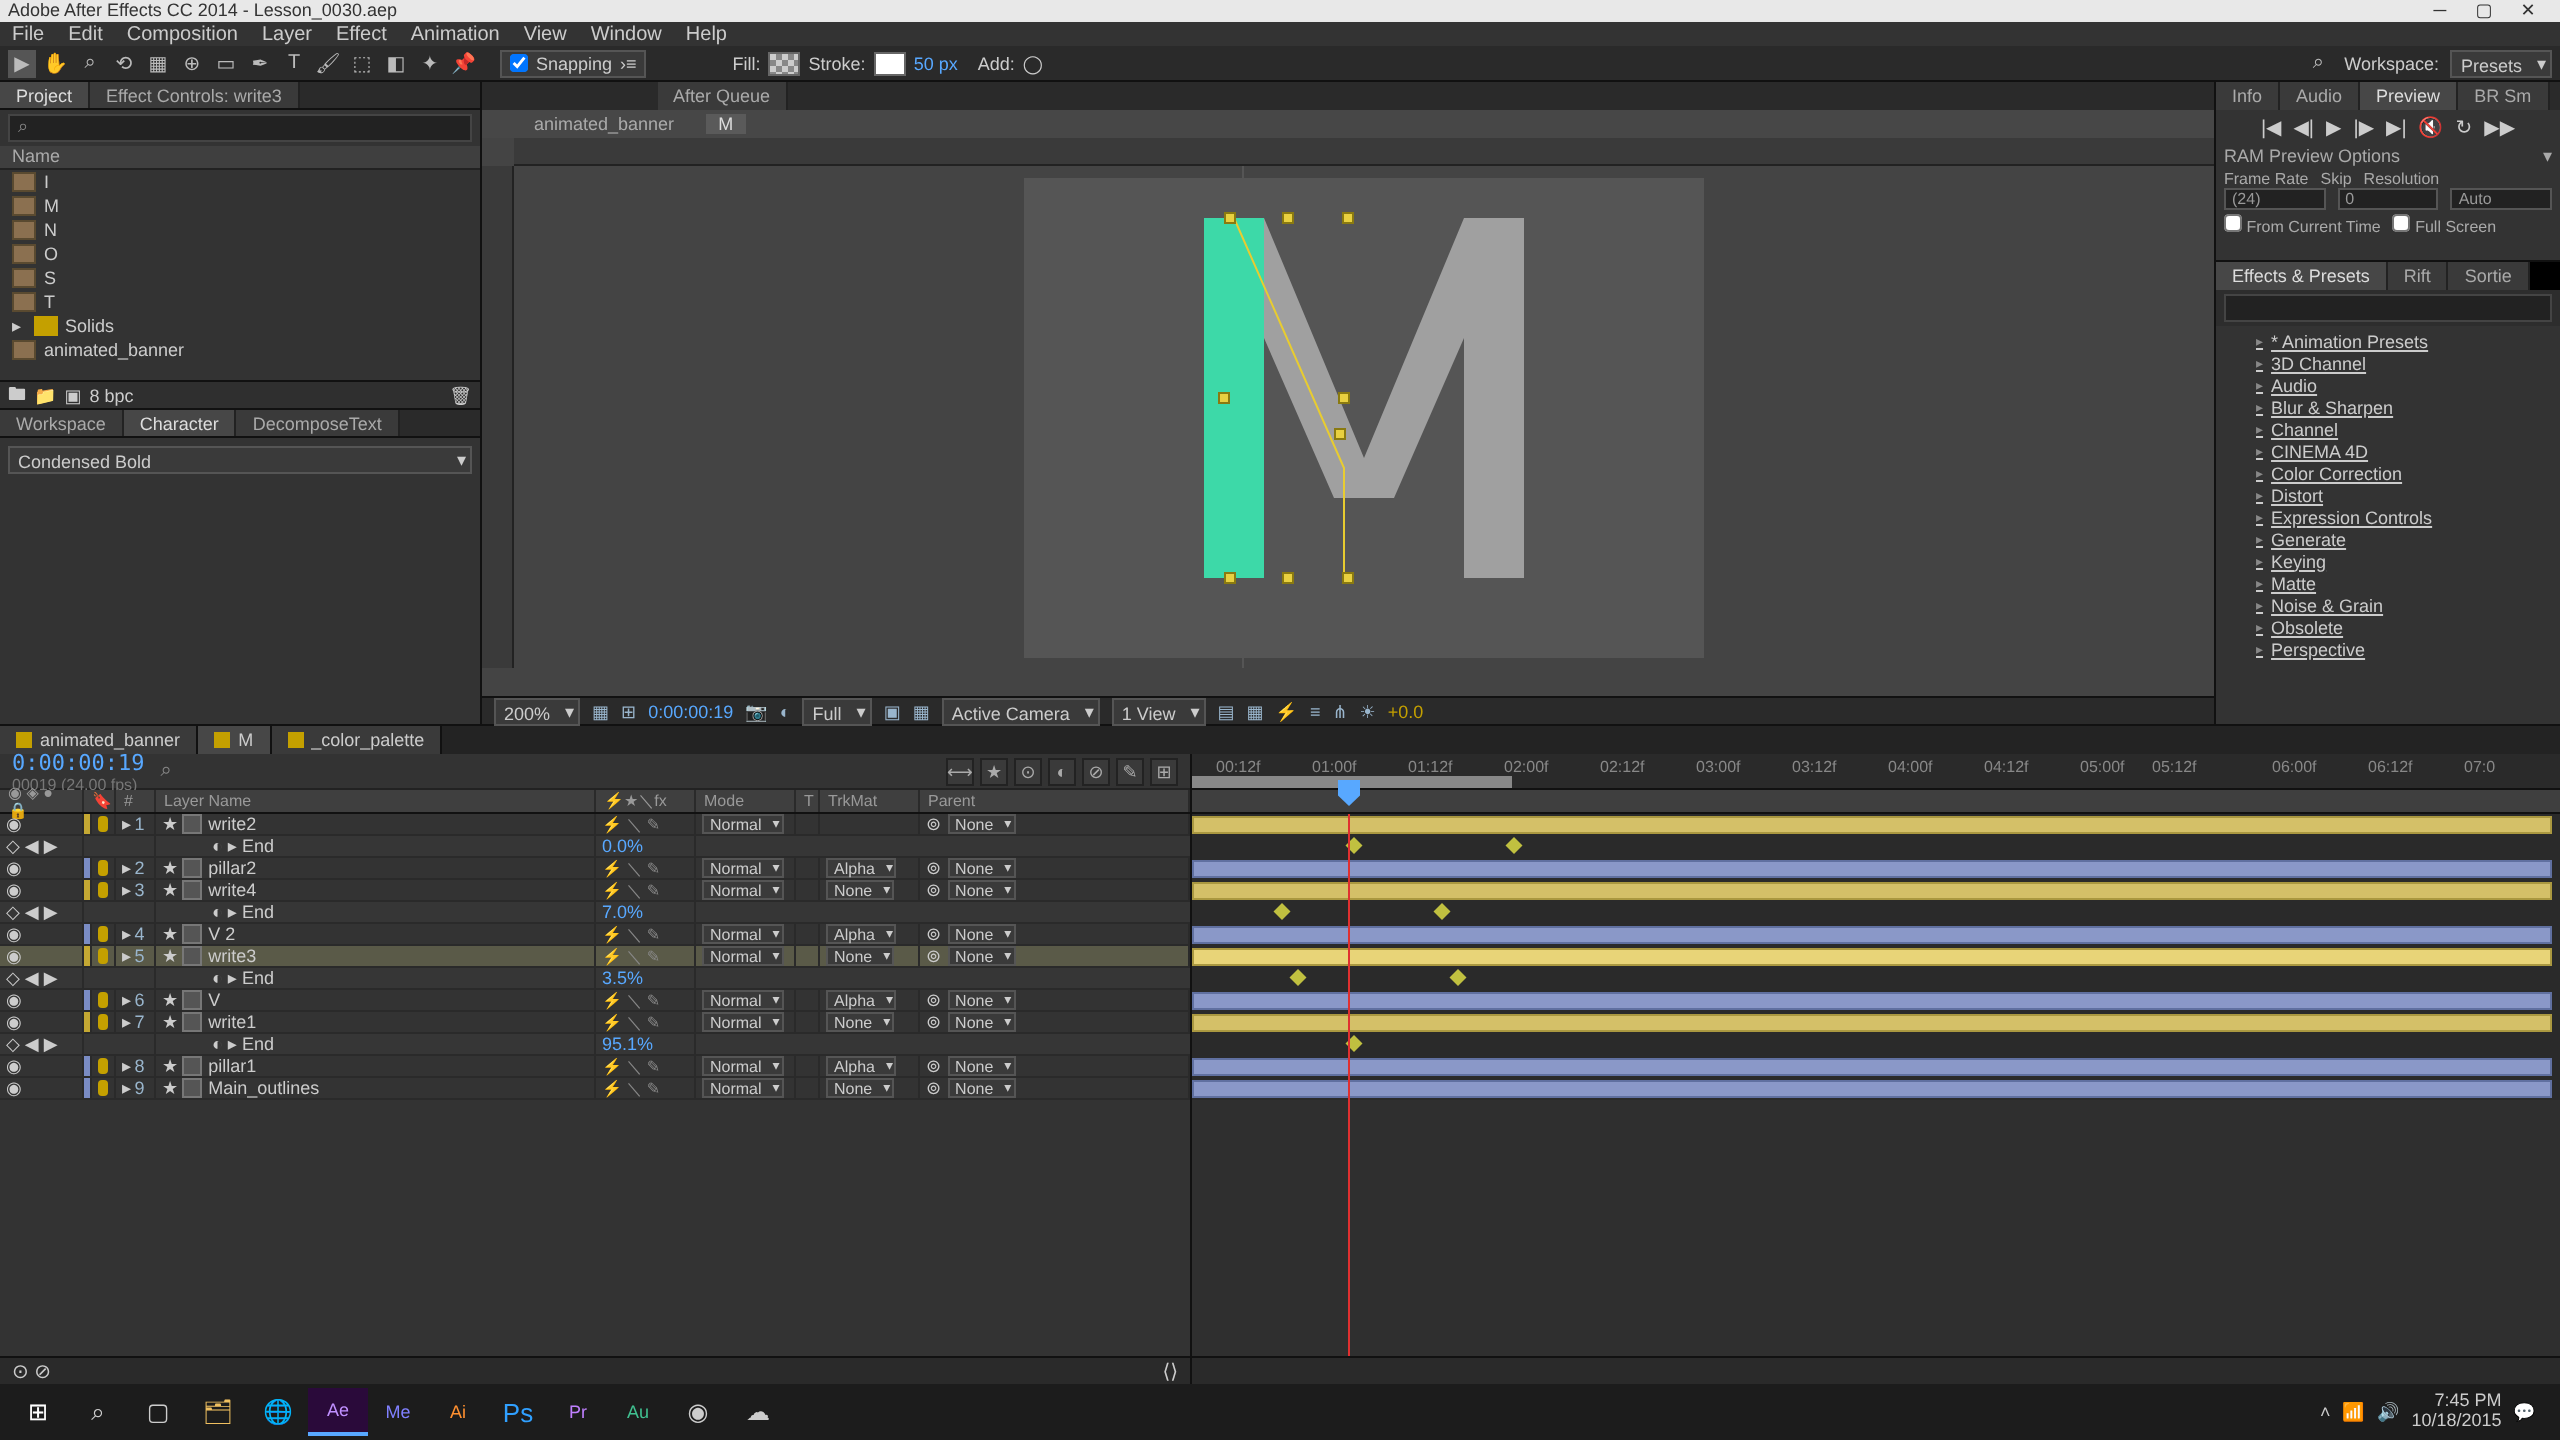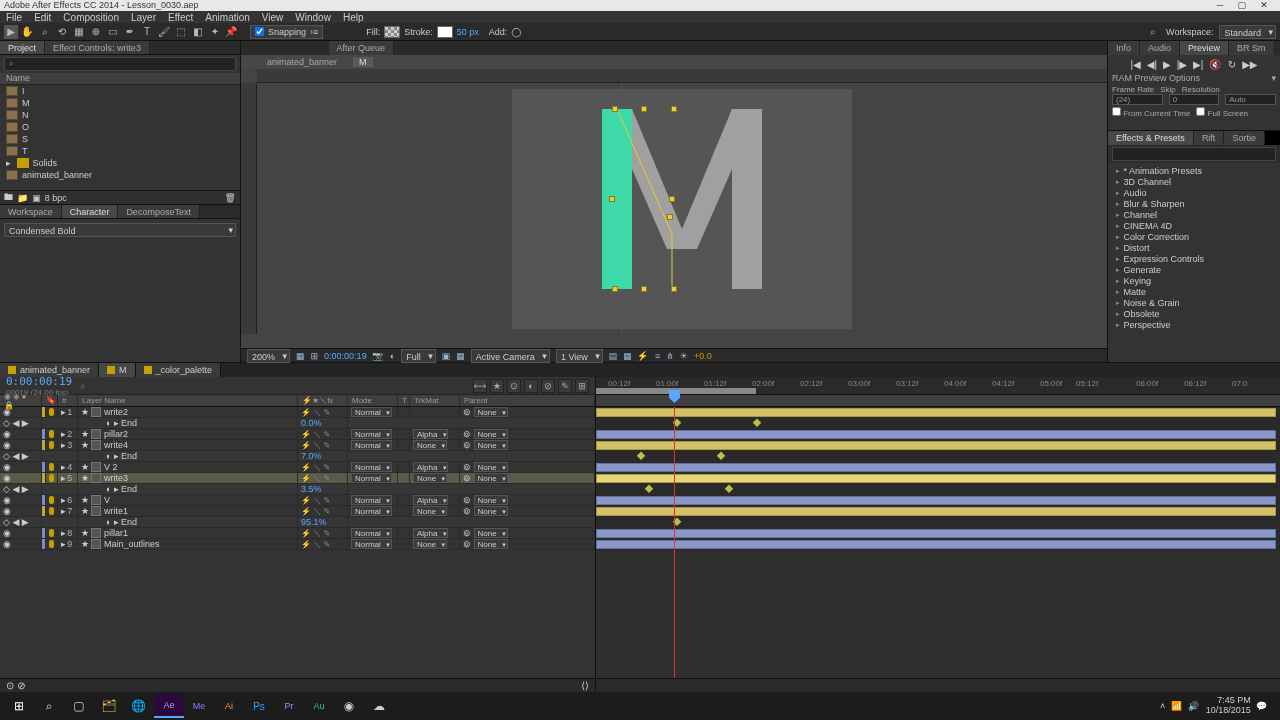--- a/index.html
+++ b/index.html
@@ -62,21 +62,21 @@
 .right-col { width: 172px; display: flex; flex-direction: column; }
 .right-tabs{height:14px;background:#2a2a2a;display:flex;font-size:9px;}
 .preview-panel{height:76px;background:#333;border-bottom:1px solid #111;padding:2px 4px;font-size:9px;}
 .play-controls{display:flex;justify-content:center;gap:6px;height:14px;align-items:center;}
 .play-btn{font-size:10px;color:#ccc;}
 .prev-title{color:#aaa;font-size:9px;padding:2px 0;display:flex;justify-content:space-between;}
 .prev-row{display:flex;gap:6px;font-size:8px;color:#aaa;}
 .prev-field{background:#222;border:1px solid #555;padding:0 3px;font-size:8px;color:#999;flex:1;}
 .ep-tabs{height:14px;background:#000000;display:flex;font-size:9px;}
 .ep-search{height:14px;background:#222;margin:2px 4px;border:1px solid #444;}
-.ep-list{flex:1;background:#333;overflow:hidden;padding:2px 0;}
+.ep-list{flex:1;background:#333;overflow:hidden;padding:2px 12px;text-decoration:underline;}
 .ep-item{height:11px;padding:0 8px;font-size:9px;color:#ccc;display:flex;align-items:center;}
 .ep-item::before{content:"▸";margin-right:4px;color:#888;font-size:7px;}
 .timeline-area { height: 330px; display: flex; flex-direction: column; border-top: 1px solid #111; }
 .tl-tabs{height:14px;background:#232323;display:flex;font-size:9px;align-items:stretch;}
 .tl-tab{padding:1px 8px;background:#3a3a3a;border-right:1px solid #111;display:flex;align-items:center;gap:4px;}
 .tl-tab.active{background:#474747;}
 .tl-body{flex:1;display:flex;background:#333;}
 .tl-left{width:596px;display:flex;flex-direction:column;border-right:1px solid #111;}
 .tl-timecode-row{height:18px;display:flex;align-items:center;padding:0 6px;gap:8px;border-bottom:1px solid #222;}
 .tc-display{color:#58a8ff;font-size:11px;font-family:monospace;}
@@ -170,21 +170,21 @@
     <div style="width:16px;height:12px;background:repeating-conic-gradient(#888 0 25%,#ccc 0 50%) 0 0/6px 6px;border:1px solid #666;"></div>
     <span>Stroke:</span>
     <div style="width:16px;height:12px;background:#fff;border:1px solid #666;"></div>
     <span style="color:#58a8ff;">50 px</span>
     <span style="margin-left:6px;">Add:</span>
     <span>◯</span>
   </div>
   <div class="toolbar-right">
     <div class="tool-btn">⌕</div>
     <span>Workspace:</span>
-    <div class="dropdown">Standard</div>
+    <div class="dropdown">Presets</div>
   </div>
 </div>
 
 <div class="main-area">
 
   <div class="left-col">
     <div class="panel-tabs">
         <div class="panel-tab active">Project</div>
         <div class="panel-tab">Effect Controls: write3</div>
       </div>
@@ -781,21 +781,21 @@
 
 <div class="taskbar">
   <div class="taskbar-item" style="color:#fff;">⊞</div>
   <div class="taskbar-item">⌕</div>
   <div class="taskbar-item">▢</div>
   <div class="taskbar-item" style="color:#f0c060;">🗂</div>
   <div class="taskbar-item">🌐</div>
   <div class="taskbar-item" style="background:#2a0a3a;color:#c090ff;font-size:9px;border-bottom:2px solid #58a8ff;">Ae</div>
   <div class="taskbar-item" style="color:#8080ff;font-size:9px;">Me</div>
   <div class="taskbar-item" style="color:#ff9030;font-size:9px;">Ai</div>
-  <div class="taskbar-item" style="color:#30a0ff;font-size:10px;">Ps</div>
+  <div class="taskbar-item" style="color:#30a0ff;font-size:13px;">Ps</div>
   <div class="taskbar-item" style="color:#c080ff;font-size:9px;">Pr</div>
   <div class="taskbar-item" style="color:#40c090;font-size:9px;">Au</div>
   <div class="taskbar-item">◉</div>
   <div class="taskbar-item">☁</div>
   <div class="taskbar-right">
     <span>˄</span>
     <span>📶</span>
     <span>🔊</span>
     <div class="clock">
       <div>7:45 PM</div>

